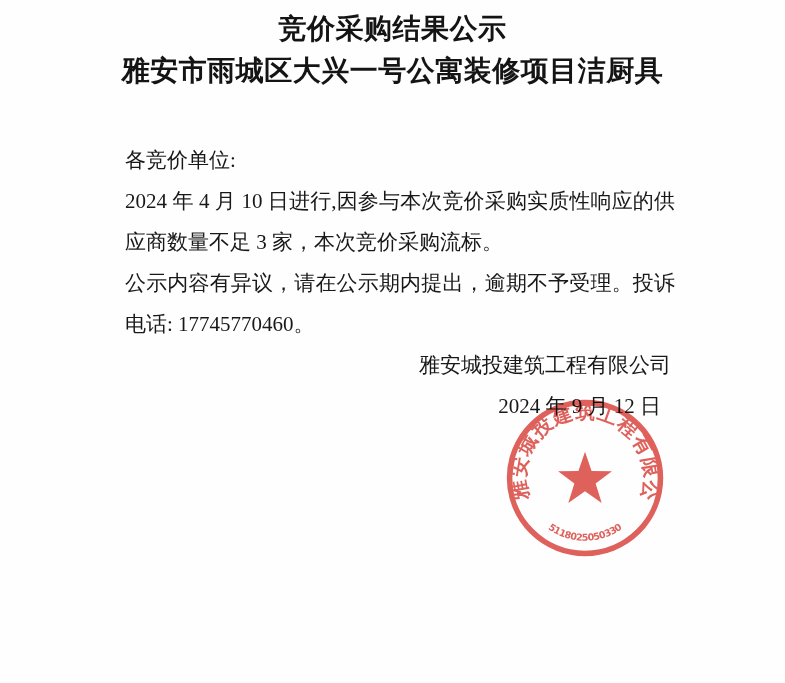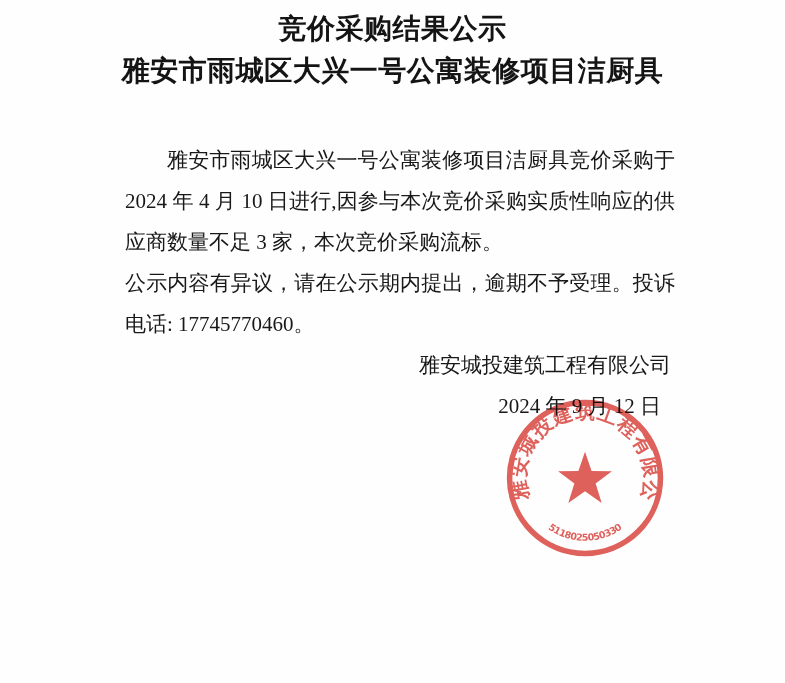--- a/index.html
+++ b/index.html
@@ -70,21 +70,21 @@
 <body>
 
 <div class="page">
 
   <div class="doc-title">
     <div>竞价采购结果公示</div>
     <div>雅安市雨城区大兴一号公寓装修项目洁厨具</div>
   </div>
 
   <div class="body-text">
-    <div class="line justified indent">雅安市雨城区大兴一号公寓装修项目洁厨具竞价采购于</div>
+    <div class="line">各竞价单位:</div>
     <div class="line justified">2024 年 4 月 10 日进行,因参与本次竞价采购实质性响应的供</div>
     <div class="line">应商数量不足 3 家，本次竞价采购流标。</div>
     <div class="line justified">公示内容有异议，请在公示期内提出，逾期不予受理。投诉</div>
     <div class="line">电话: 17745770460。</div>
 
     <div class="signature">
       <div class="line company-line">雅安城投建筑工程有限公司</div>
       <div class="line date-line">2024 年 9 月 12 日</div>
     </div>
   </div>

